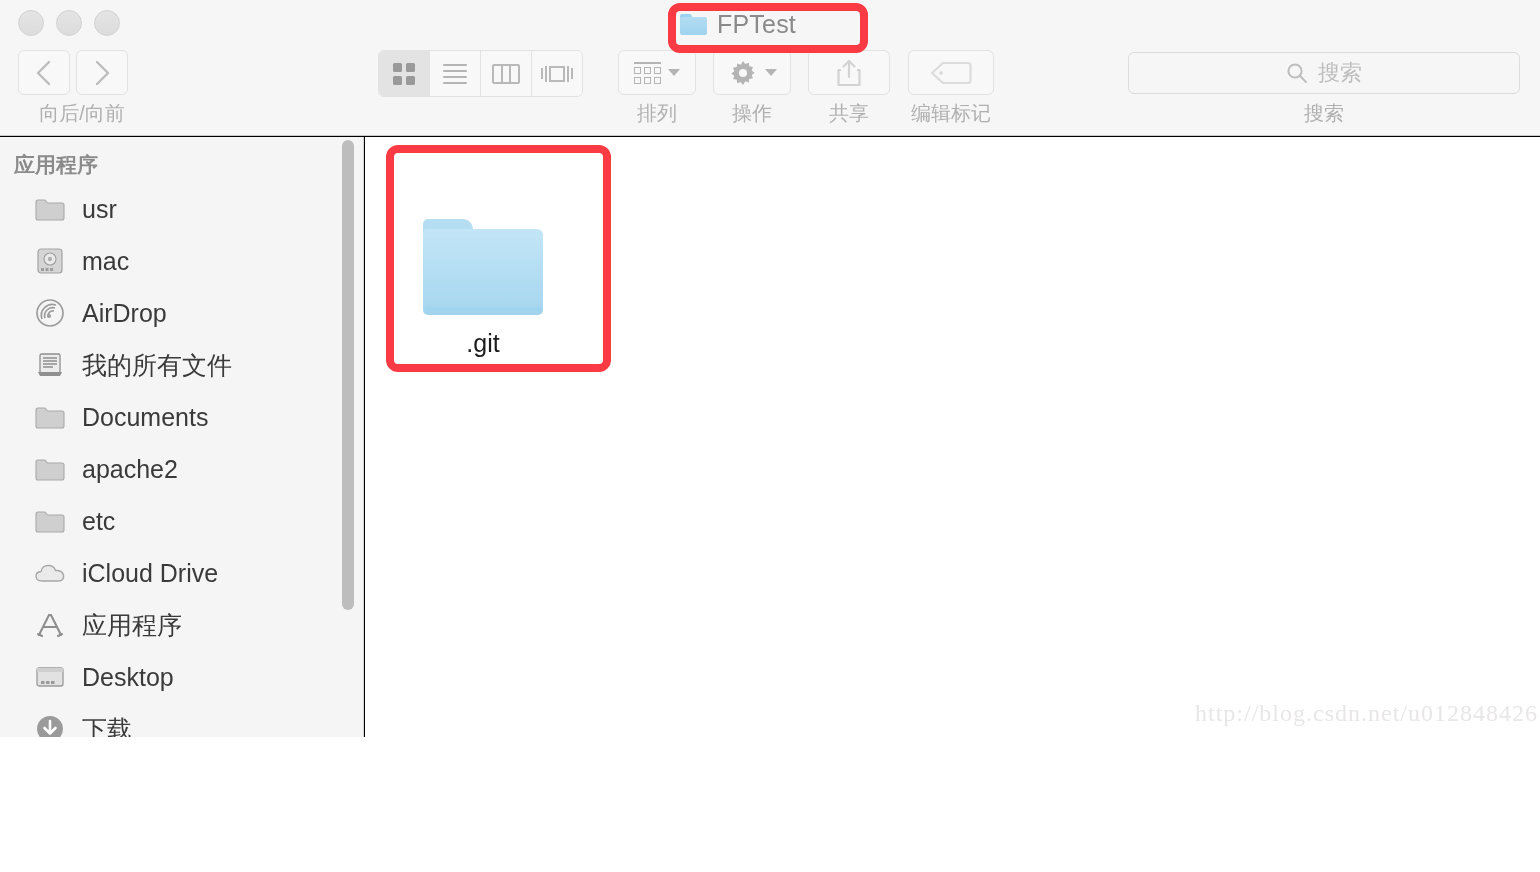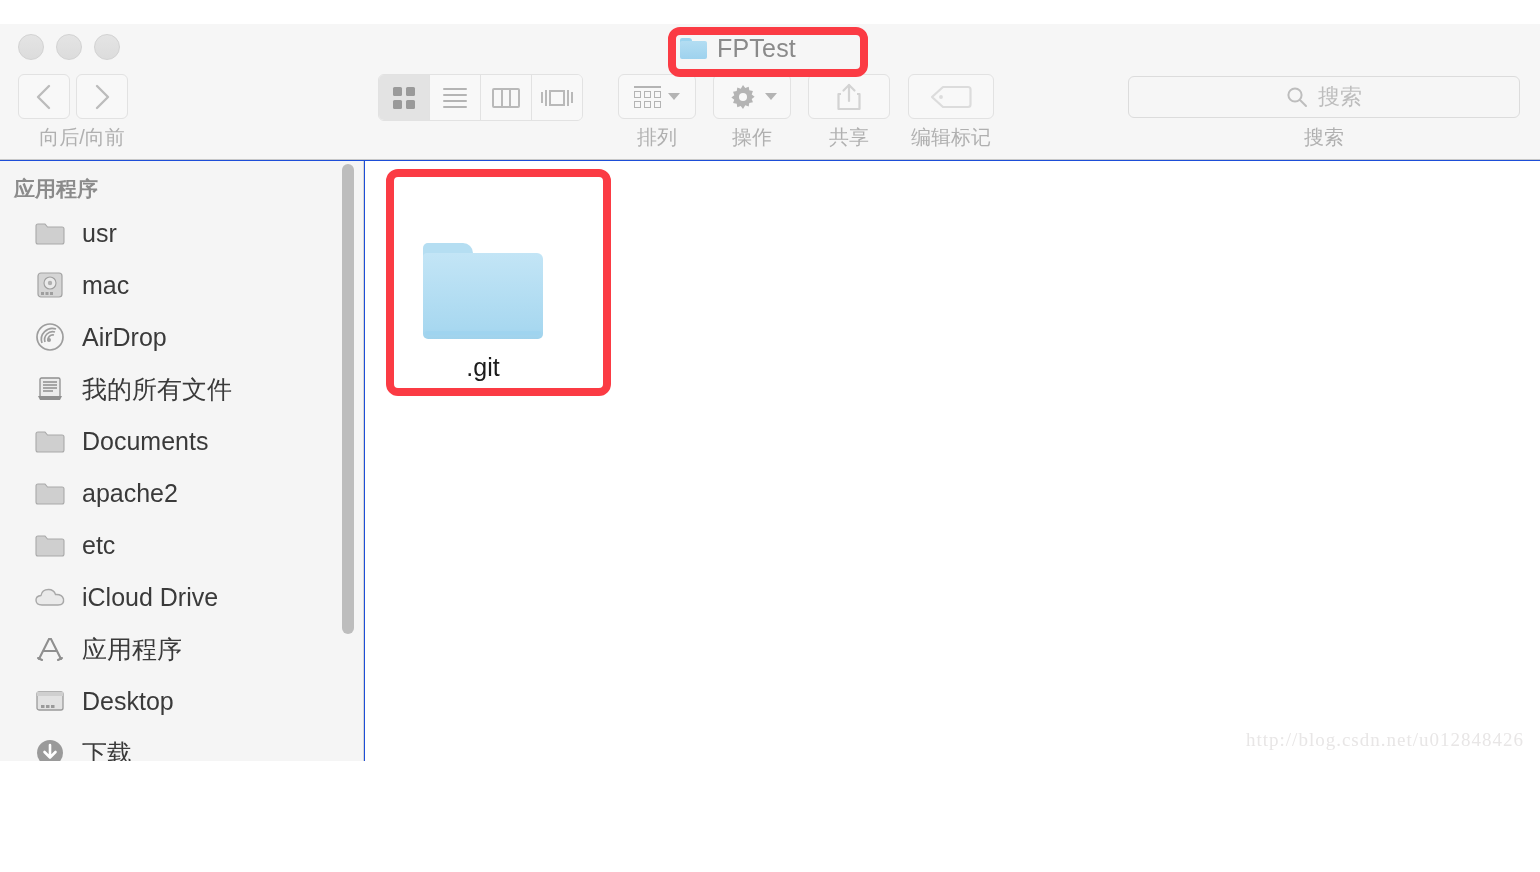--- a/index.html
+++ b/index.html
@@ -11,23 +11,22 @@
     width: 1540px;
     height: 872px;
     overflow: hidden;
     font-family: "Liberation Sans", "DejaVu Sans", sans-serif;
     -webkit-font-smoothing: antialiased;
   }
   .window {
     position: relative;
     width: 1540px;
     height: 737px;
-    background: #1d4ed8;
+    background: #000000;
     overflow: hidden;
-    margin-top: 24px;
   }
 
   
   .toolbar {
     position: absolute;
     left: 0; top: 0;
     width: 1540px;
     height: 136px;
     background: #f6f6f6;
     border-bottom: 1px solid #c8c8c8;
@@ -404,24 +403,24 @@
     border-radius: 12px;
     box-sizing: border-box;
     pointer-events: none;
   }
   .annot-title { left: 668px; top: 3px; width: 200px; height: 50px; }
   .annot-git   { left: 386px; top: 145px; width: 225px; height: 227px; }
 
   
   .watermark {
     position: absolute;
-    right: 16px;
+    right: 2px;
     bottom: 10px;
     font-family: "Liberation Serif", "DejaVu Serif", serif;
-    font-size: 19px;
+    font-size: 24px;
     color: #e8e6e6;
     letter-spacing: 1px;
     white-space: nowrap;
   }
 </style>
 </head>
 <body>
 
 <div class="window">
 

